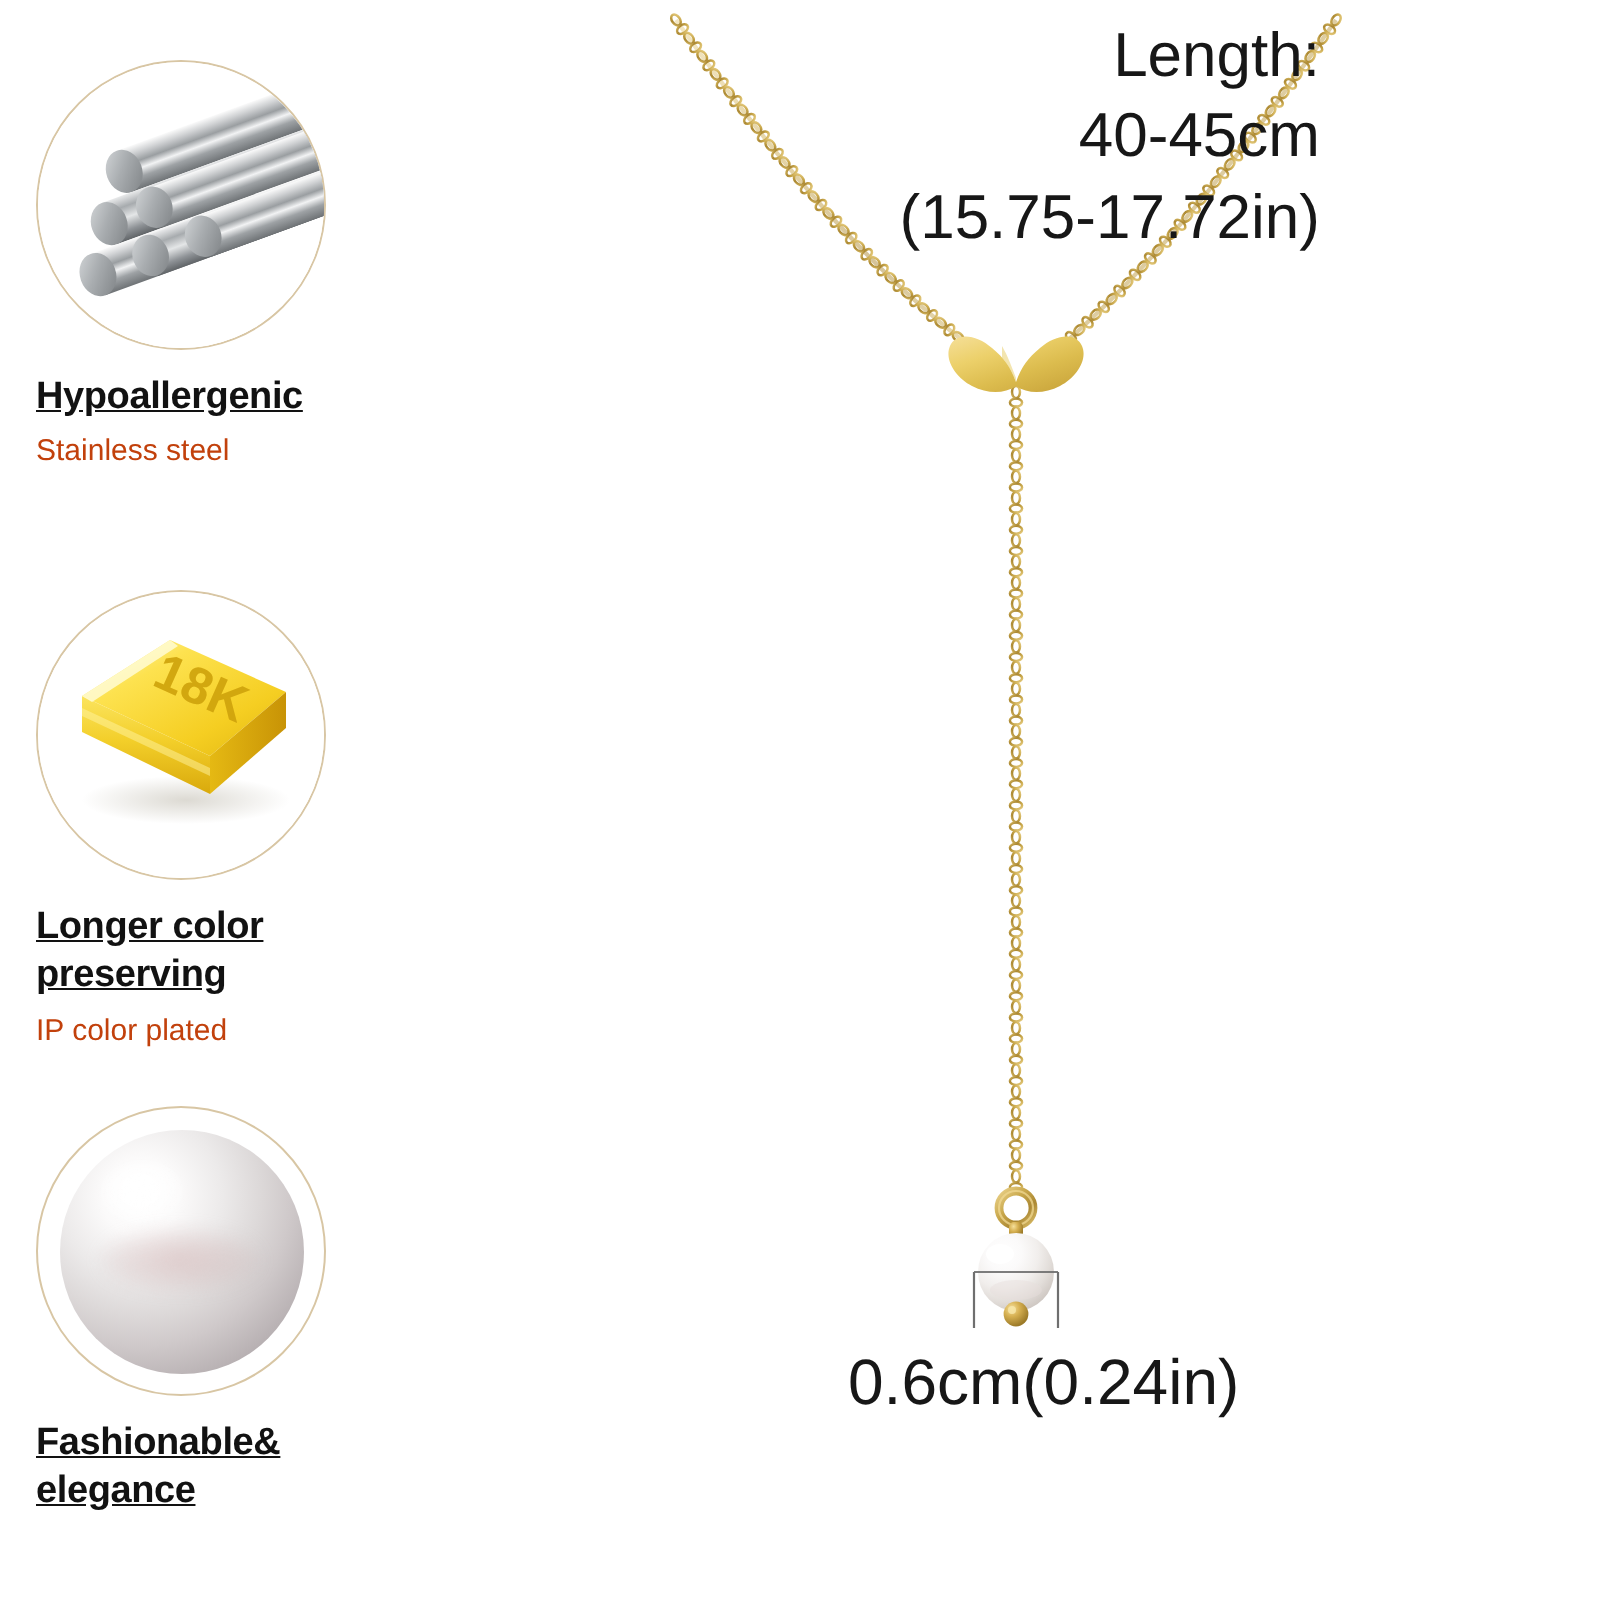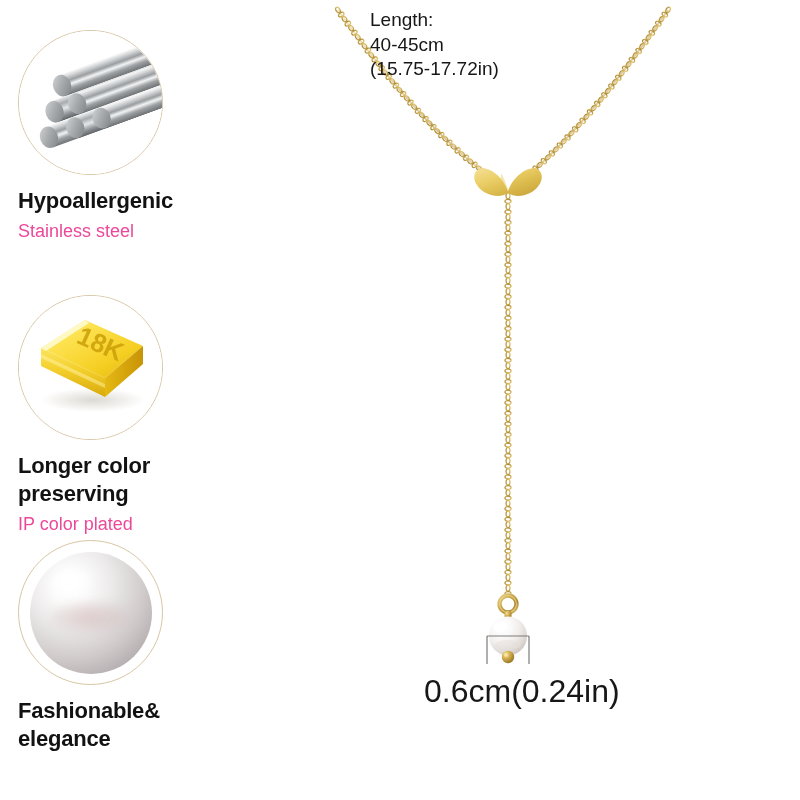--- a/index.html
+++ b/index.html
@@ -22,31 +22,32 @@
     box-sizing:border-box;
     overflow:visible;
   }
   .badge-inner{
     position:absolute;inset:0;
     border-radius:50%;
     overflow:hidden;
   }
   .f-title{
     margin-top:12px;
-    font-size:22px;
+    font-size:19px;
     font-weight:bold;
     color:#121212;
     line-height:1.28;
     letter-spacing:-0.2px;
     white-space:pre-line;
+    text-decoration:underline;
   }
   .f-sub{
     margin-top:5px;
-    font-size:18px;
-    color:#ec4899;
+    font-size:15px;
+    color:#c2410c;
     line-height:1.3;
   }
 
   
   .rods{position:absolute;left:-4px;top:0;width:158px;height:150px;}
 
   
   .goldbar{position:absolute;left:0;top:0;width:146px;height:146px;}
 
   
@@ -70,22 +71,22 @@
     filter:blur(2px);
   }
 
   
   #necklace{position:absolute;left:0;top:0;width:800px;height:800px;}
 
   
   .txt{position:absolute;color:#171717;font-size:24px;line-height:1.3;}
   #length-text{
     left:370px;top:8px;width:290px;
-    text-align:left;white-space:pre-line;
-    font-size:19px;
+    text-align:right;white-space:pre-line;
+    font-size:31px;
   }
   #pendant-size-text{left:424px;top:671px;font-size:32px;}
   #weight-text{left:525px;top:727px;font-size:27px;}
 </style>
 </head>
 <body>
 
 <div id="stage">
 
   <svg id="necklace" viewBox="0 0 800 800">
@@ -422,21 +423,21 @@
 
           <text x="78" y="56" font-family="'Liberation Sans',sans-serif" font-size="26" font-weight="bold" fill="#cfa30c" opacity="0.92" transform="rotate(24 78 56)" text-anchor="middle">18K</text>
         </svg>
       </div>
     </div>
     <div class="f-title">Longer color
 preserving</div>
     <div class="f-sub">IP color plated</div>
   </div>
 
-  <div class="feature" style="top:540px;">
+  <div class="feature" style="top:553px;">
     <div class="badge">
       <div class="pearlicon">
         <span class="hl"></span>
       </div>
     </div>
     <div class="f-title">Fashionable&amp;
 elegance</div>
   </div>
 
   <div class="txt" id="length-text">Length:

